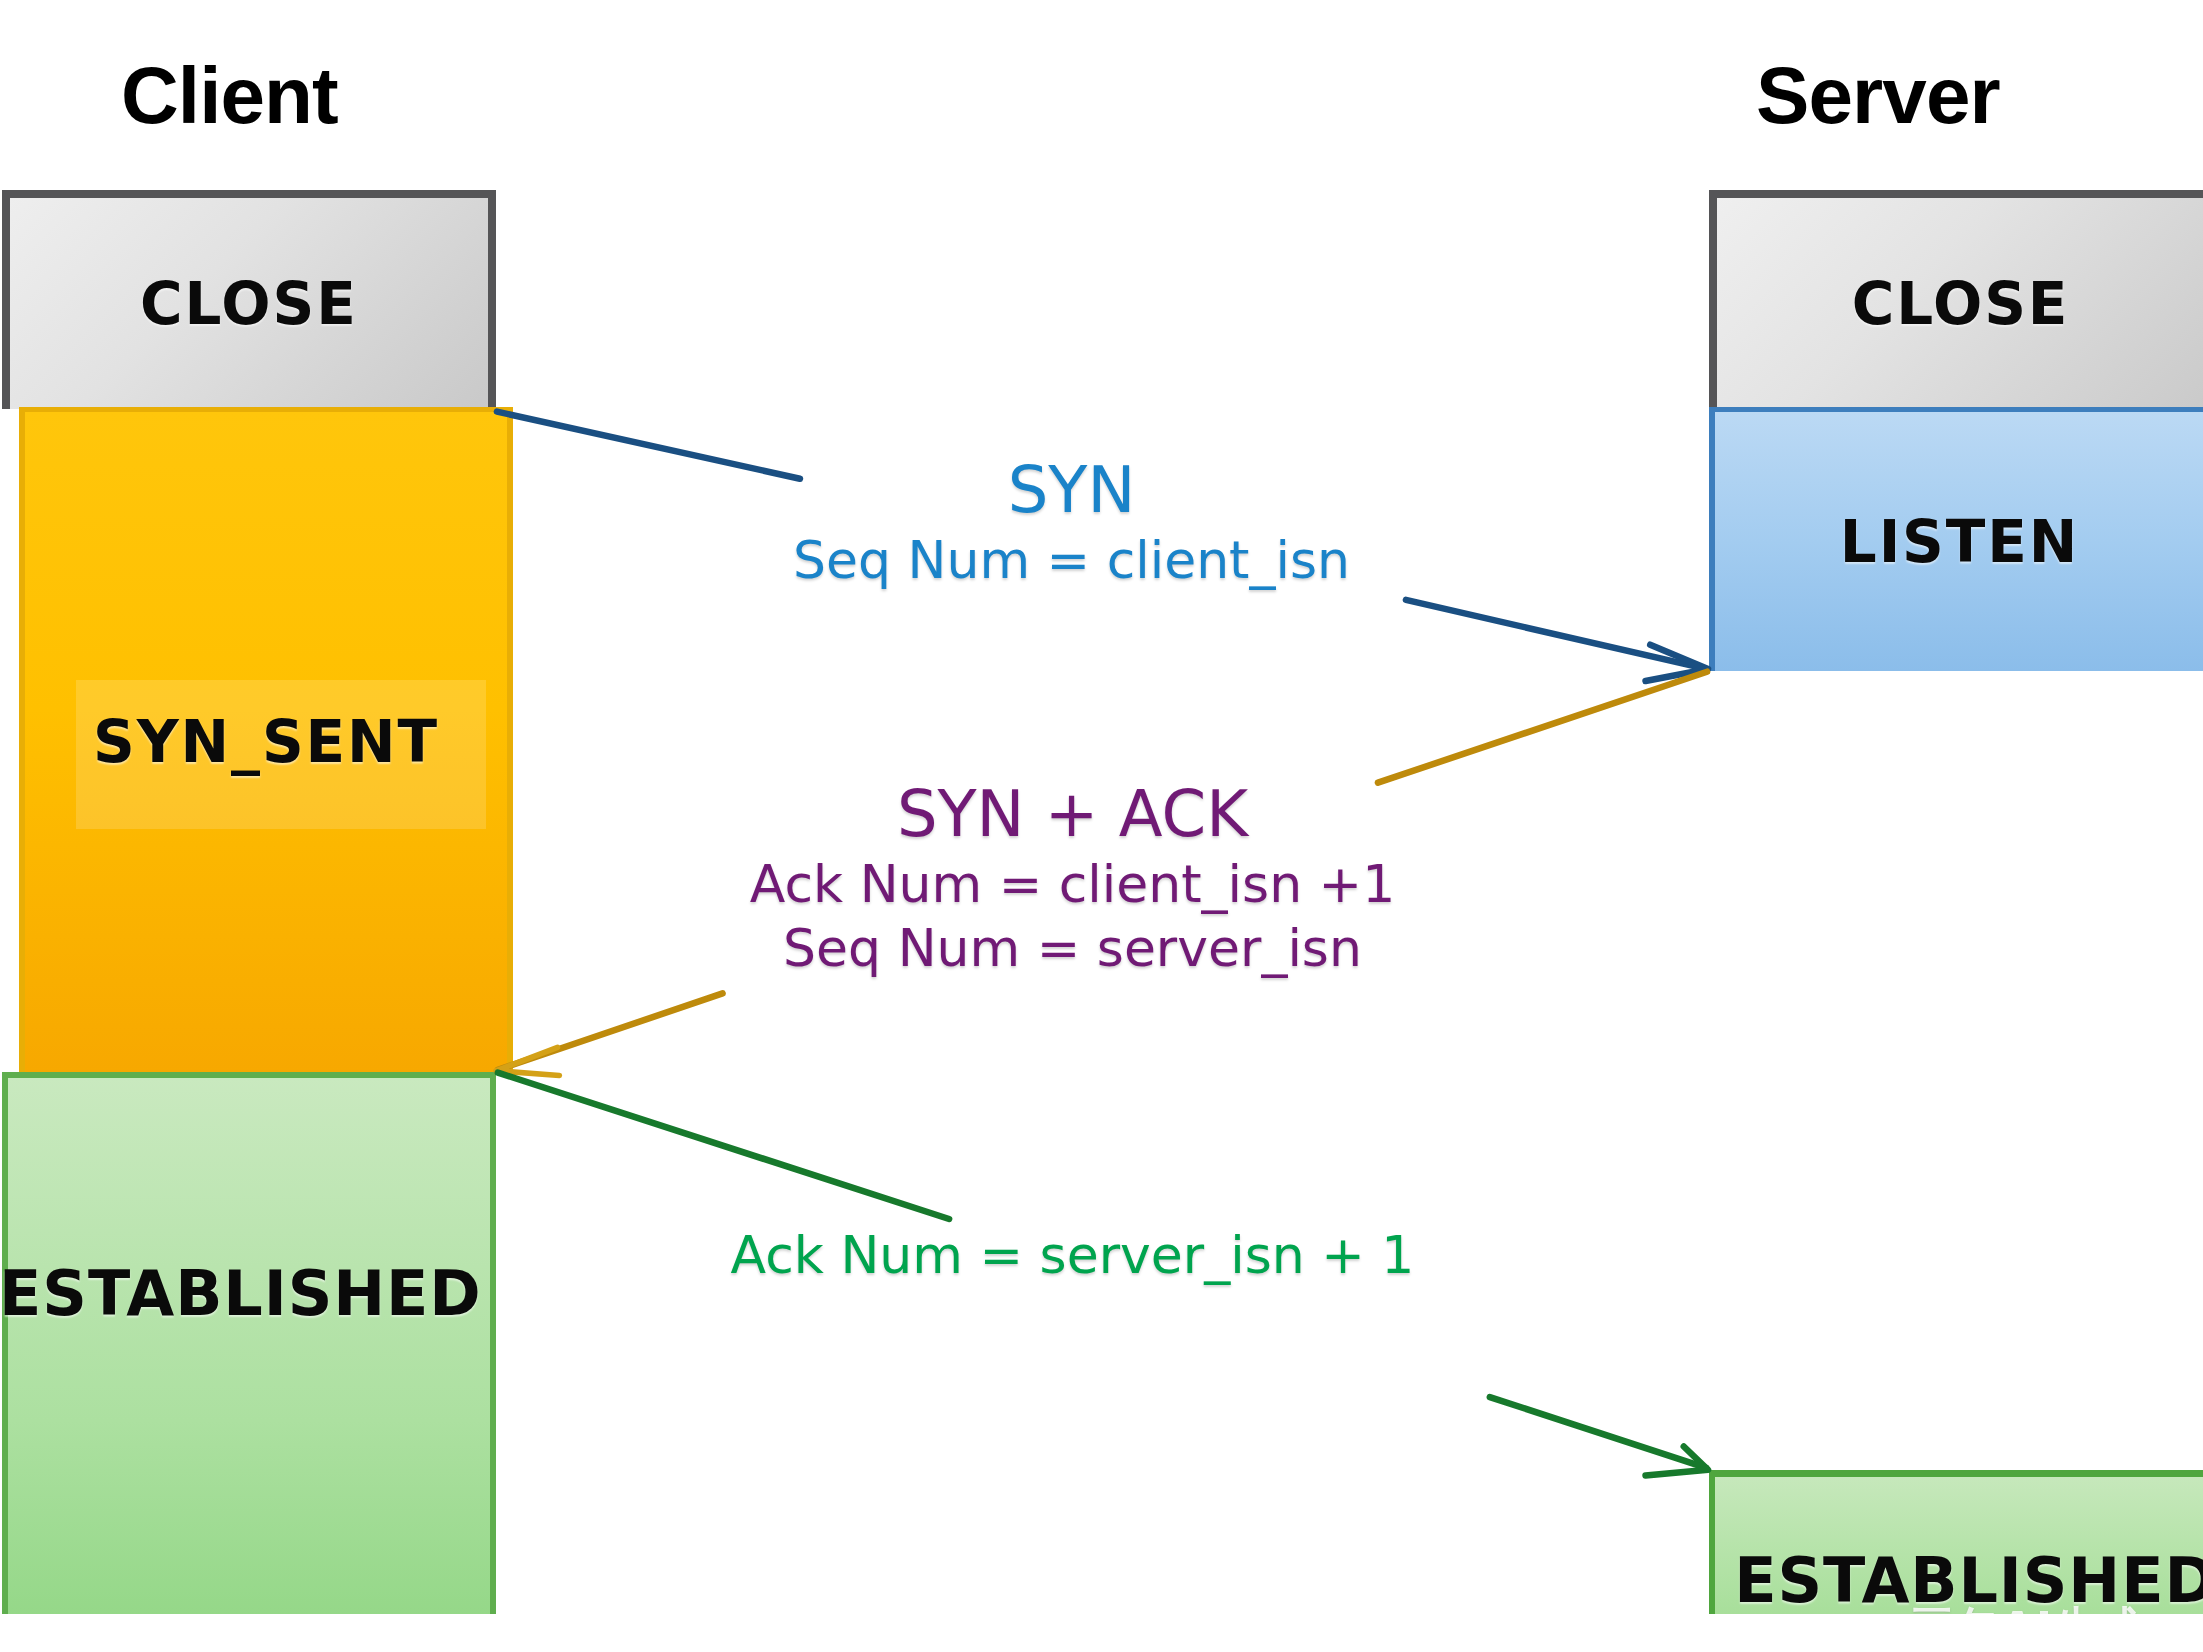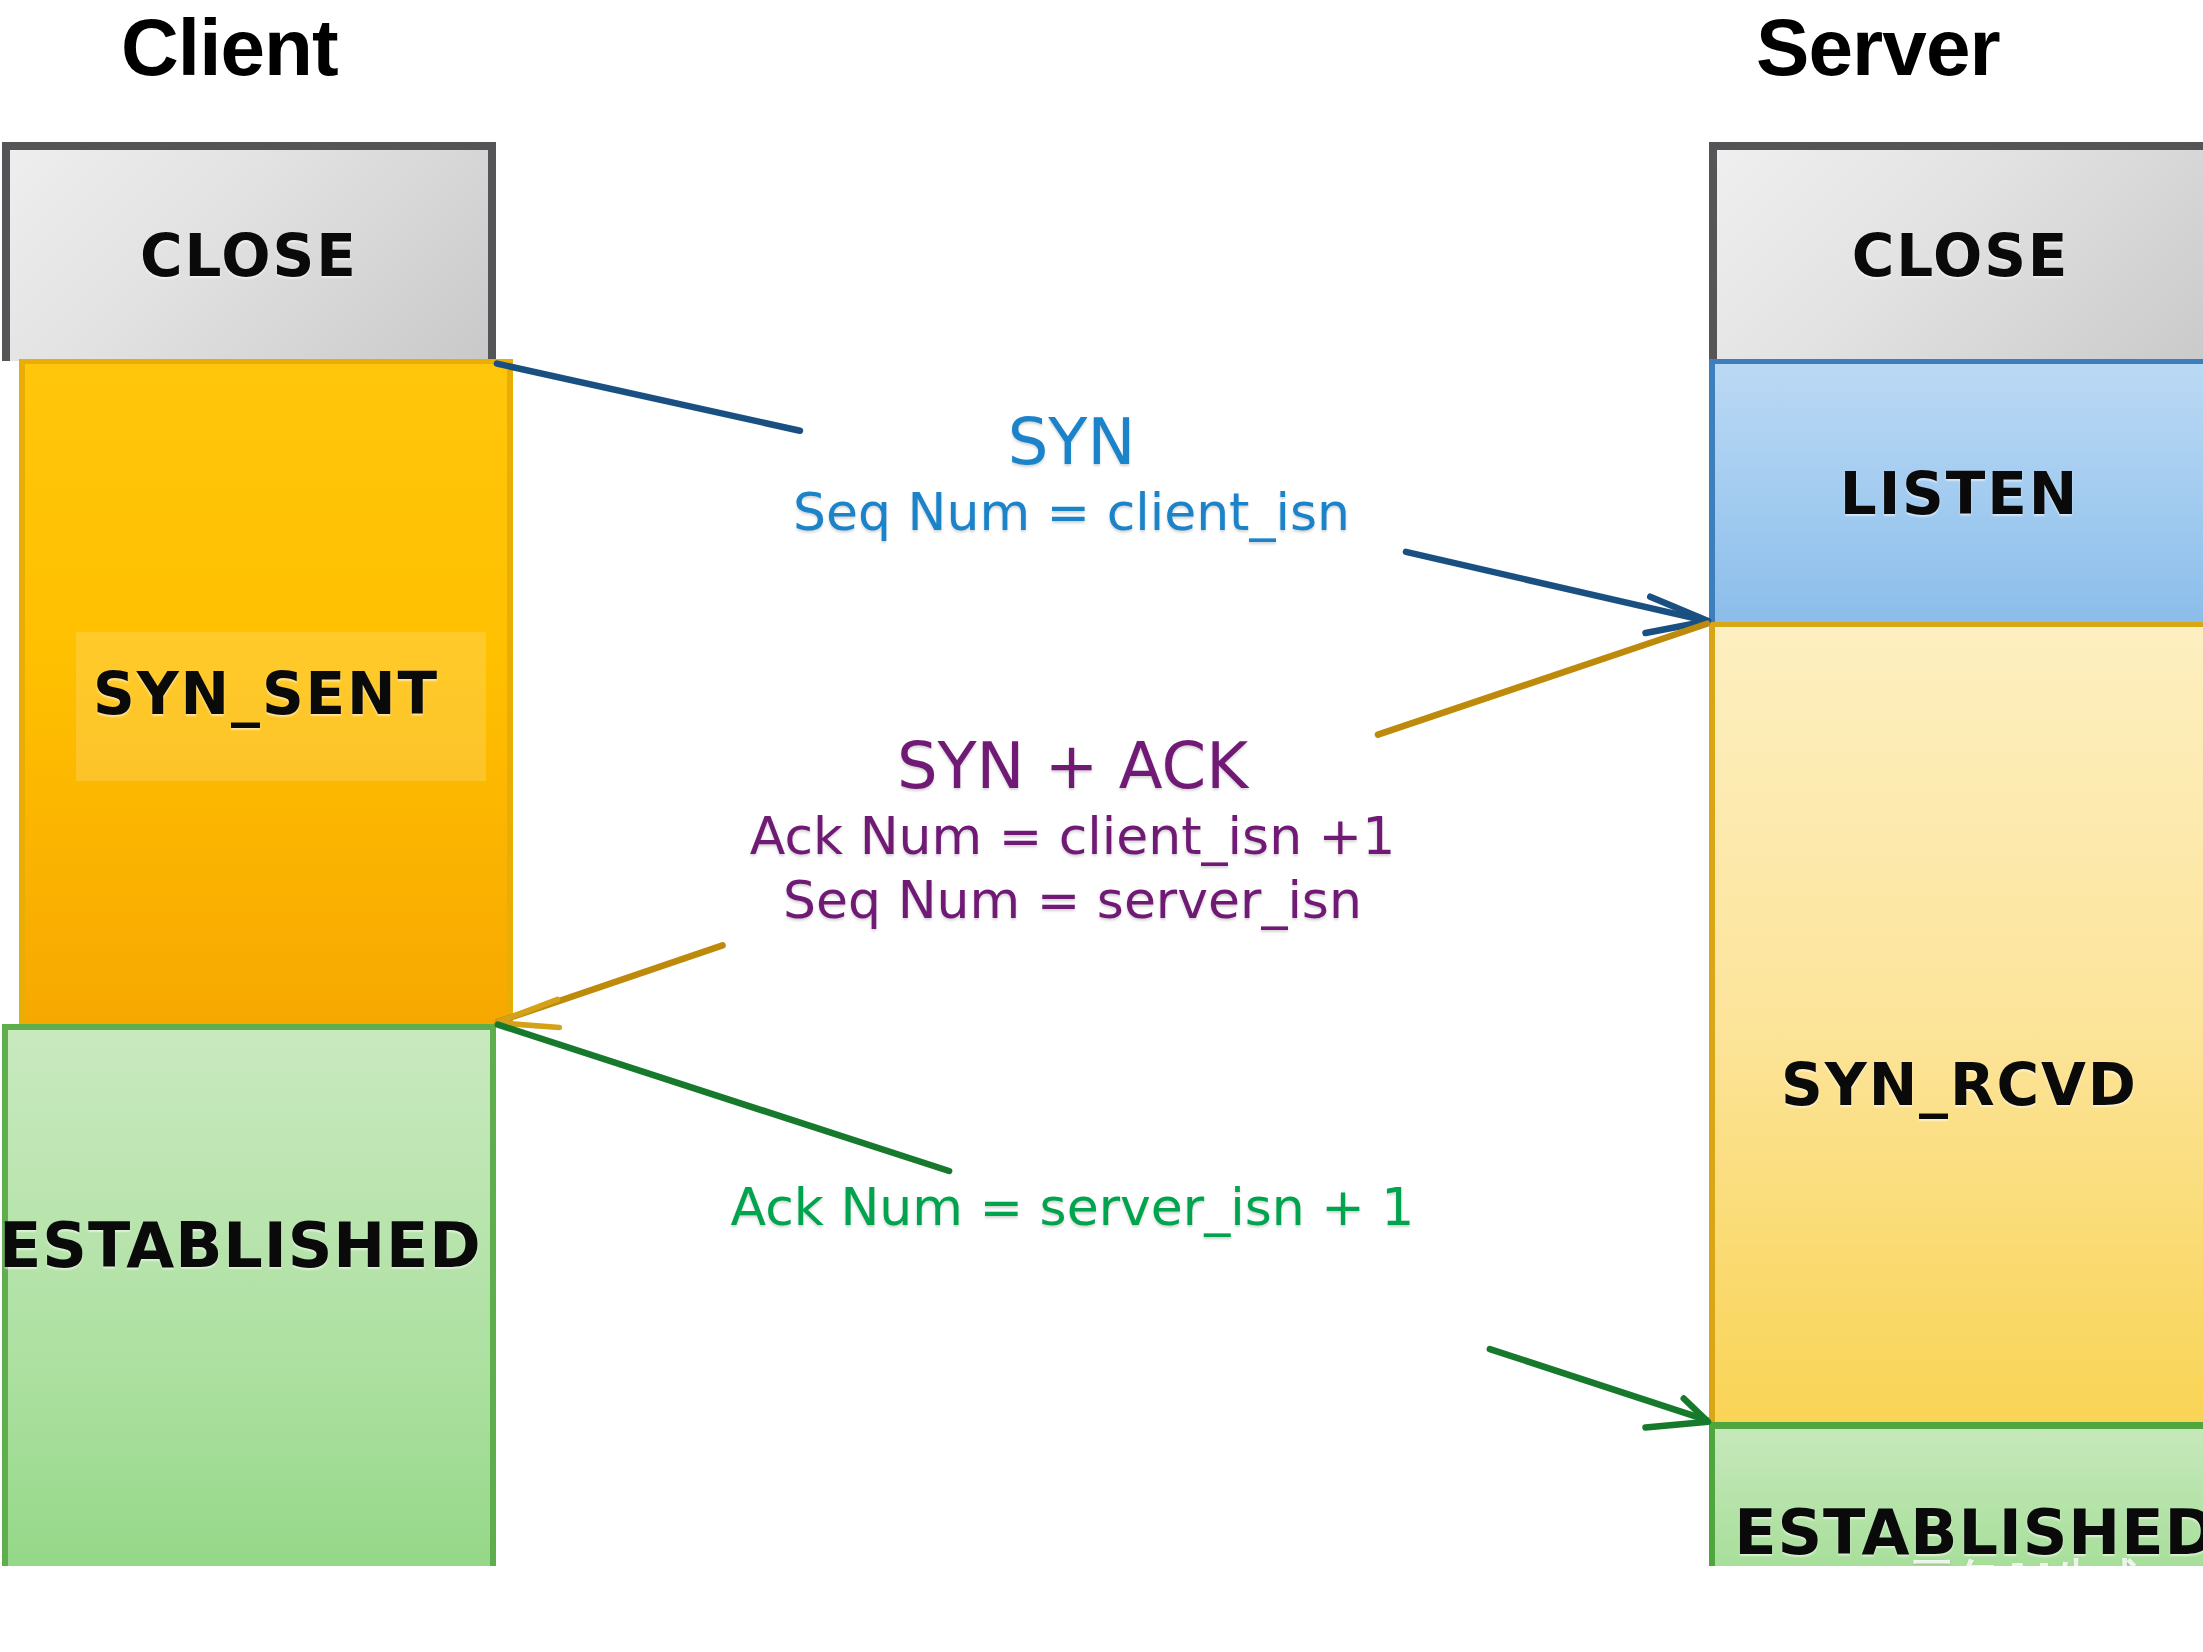--- a/index.html
+++ b/index.html
@@ -7,20 +7,21 @@
     padding: 0;
     background: #ffffff;
   }
   #canvas {
     position: relative;
     width: 2204px;
     height: 1566px;
     background: #ffffff;
     overflow: hidden;
     font-family: "DejaVu Sans", sans-serif;
+    margin-top: 48px;
   }
 
   
   .col-title {
     position: absolute;
     font-family: "Liberation Sans", sans-serif;
     font-weight: bold;
     font-size: 80px;
     color: #000000;
     letter-spacing: -0.9px;
@@ -202,23 +203,20 @@
   </div>
 
   <div class="state-box" id="server-close">
     <span class="state-label">CLOSE</span>
   </div>
 
   <div class="state-box" id="server-listen">
     <span class="state-label">LISTEN</span>
   </div>
 
-  <div class="state-box" id="server-synrcvd">
-    <span class="state-label">SYN_RCVD</span>
-  </div>
 
   <div class="state-box" id="server-established">
     <span class="state-label wide">ESTABLISHED</span>
   </div>
 
   <svg id="arrows" viewBox="0 0 2364 1773" xmlns="http://www.w3.org/2000/svg">
 
     <g>
       <line x1="533" y1="390" x2="858" y2="462" stroke="#1A4F82" stroke-width="7" stroke-linecap="round"></line>
       <line x1="1508" y1="592" x2="1830" y2="666" stroke="#1A4F82" stroke-width="7" stroke-linecap="round"></line>

